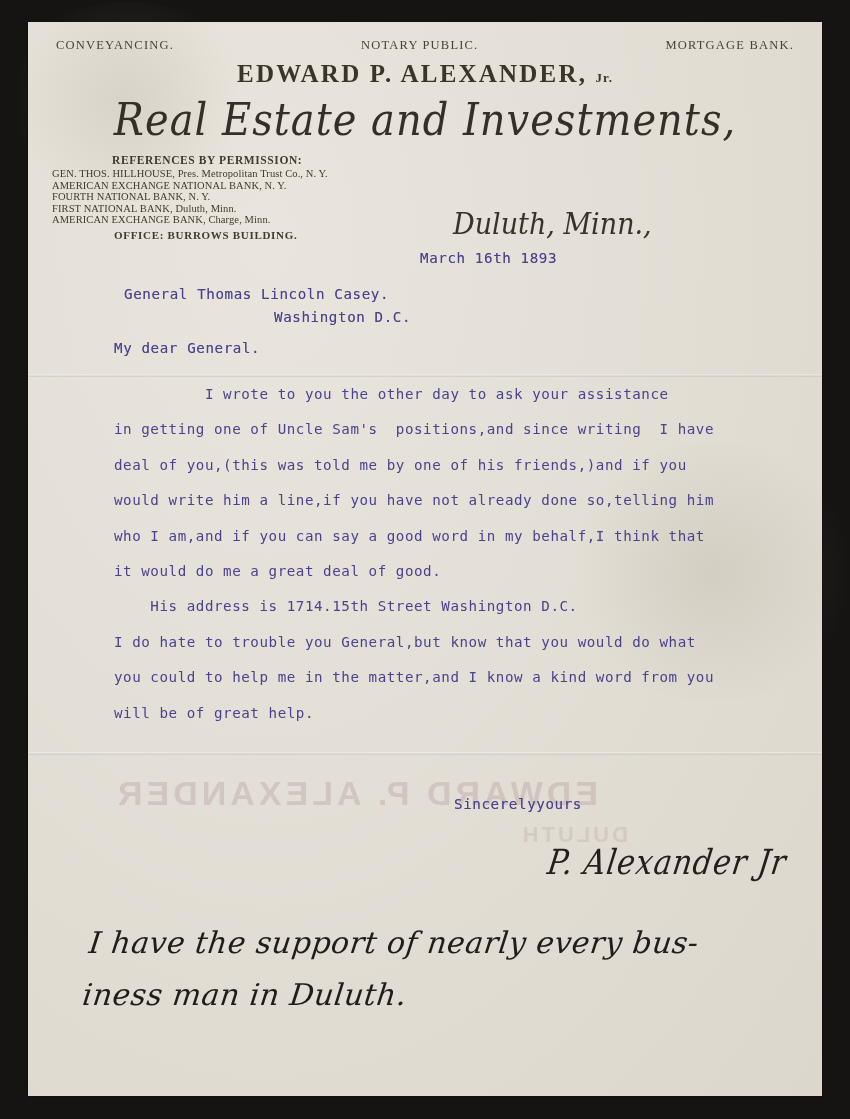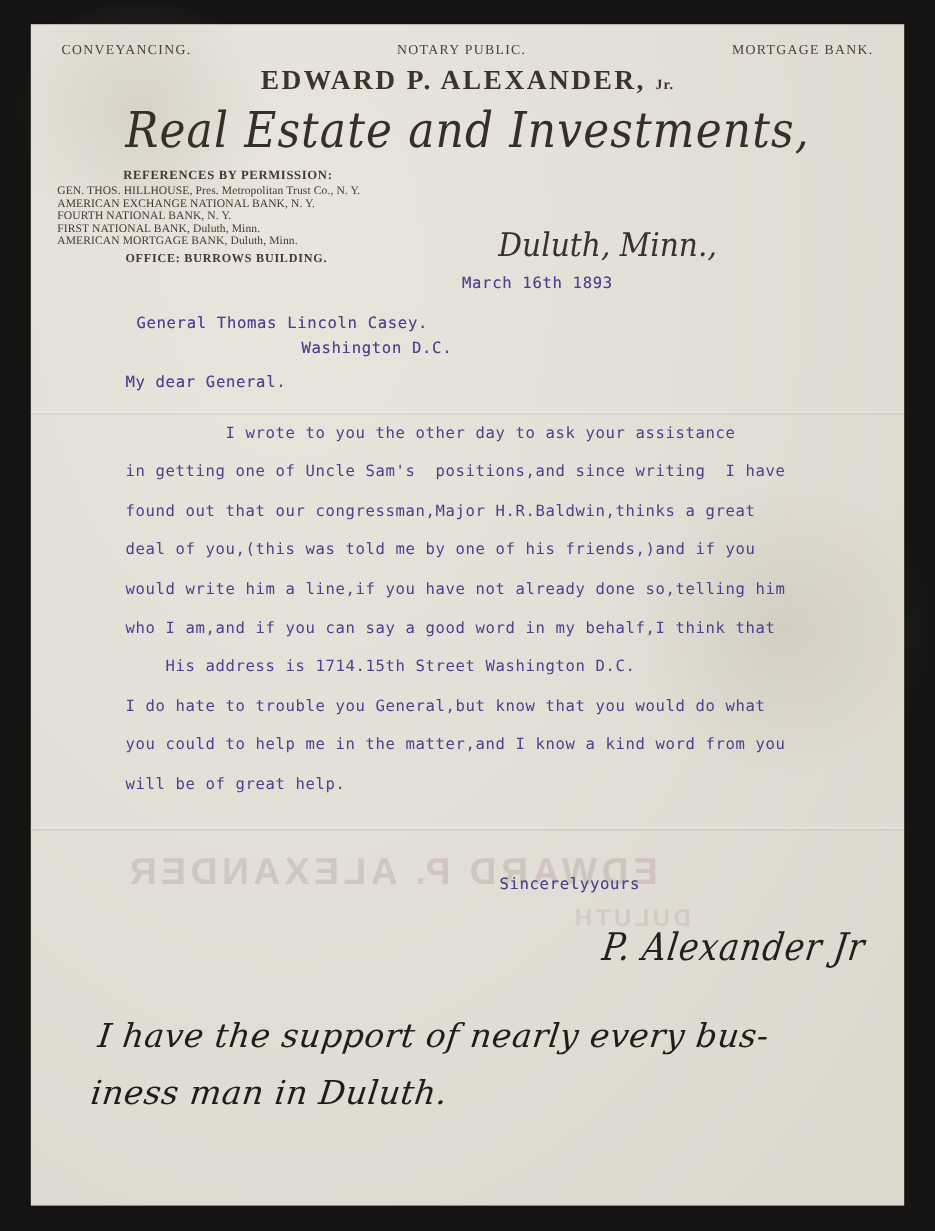--- a/index.html
+++ b/index.html
@@ -246,42 +246,42 @@
     </div>
 
     <div class="script-line">Real Estate and Investments,</div>
 
     <div class="refs">
       <div class="refs-title">REFERENCES BY PERMISSION:</div>
       <div class="ref">GEN. THOS. HILLHOUSE, Pres. Metropolitan Trust Co., N. Y.</div>
       <div class="ref">AMERICAN EXCHANGE NATIONAL BANK, N. Y.</div>
       <div class="ref">FOURTH NATIONAL BANK, N. Y.</div>
       <div class="ref">FIRST NATIONAL BANK, Duluth, Minn.</div>
-      <div class="ref">AMERICAN MORTGAGE BANK, Duluth, Minn.</div>
+      <div class="ref">AMERICAN EXCHANGE BANK, Charge, Minn.</div>
       <div class="office">OFFICE:  BURROWS BUILDING.</div>
     </div>
 
 
     <div class="place">Duluth, Minn.,</div>
 
     <div class="type date">March 16th 1893</div>
     <div class="type addr1">General Thomas Lincoln Casey.</div>
     <div class="type addr2">Washington D.C.</div>
     <div class="type salut">My dear General.</div>
 
     <div class="ghost">EDWARD P. ALEXANDER</div>
     <div class="ghost2">DULUTH</div>
 
     <div class="body-block">
       <div class="ln">          I wrote to you the other day to ask your assistance</div>
       <div class="ln">in getting one of Uncle Sam's  positions,and since writing  I have</div>
-      <div class="ln">found out that our congressman,Major H.R.Baldwin,thinks a great</div>
       <div class="ln">deal of you,(this was told me by one of his friends,)and if you</div>
       <div class="ln">would write him a line,if you have not already done so,telling him</div>
       <div class="ln">who I am,and if you can say a good word in my behalf,I think that</div>
+      <div class="ln">it would do me a great deal of good.</div>
       <div class="ln">    His address is 1714.15th Street Washington D.C.</div>
       <div class="ln">I do hate to trouble you General,but know that you would do what</div>
       <div class="ln">you could to help me in the matter,and I know a kind word from you</div>
       <div class="ln">will be of great help.</div>
     </div>
 
     <div class="type closing">Sincerelyyours</div>
 
     <div class="sig">P. Alexander Jr</div>
 

